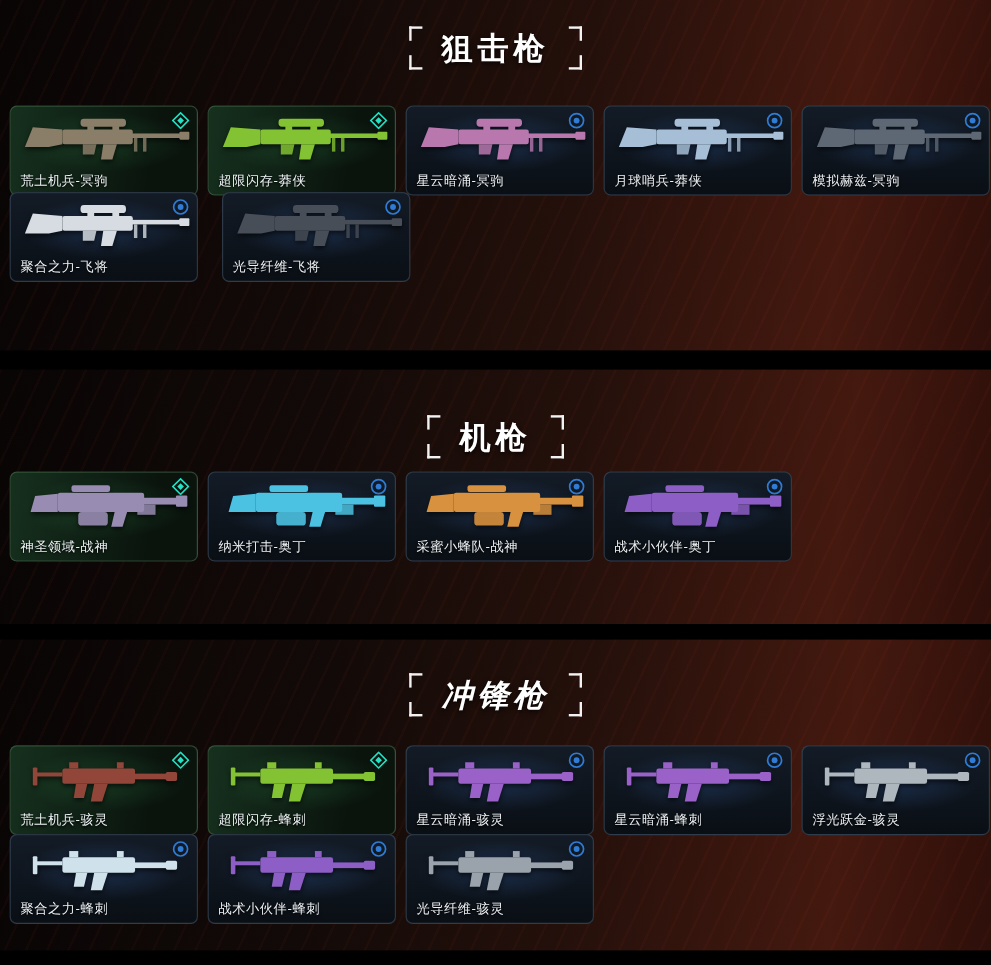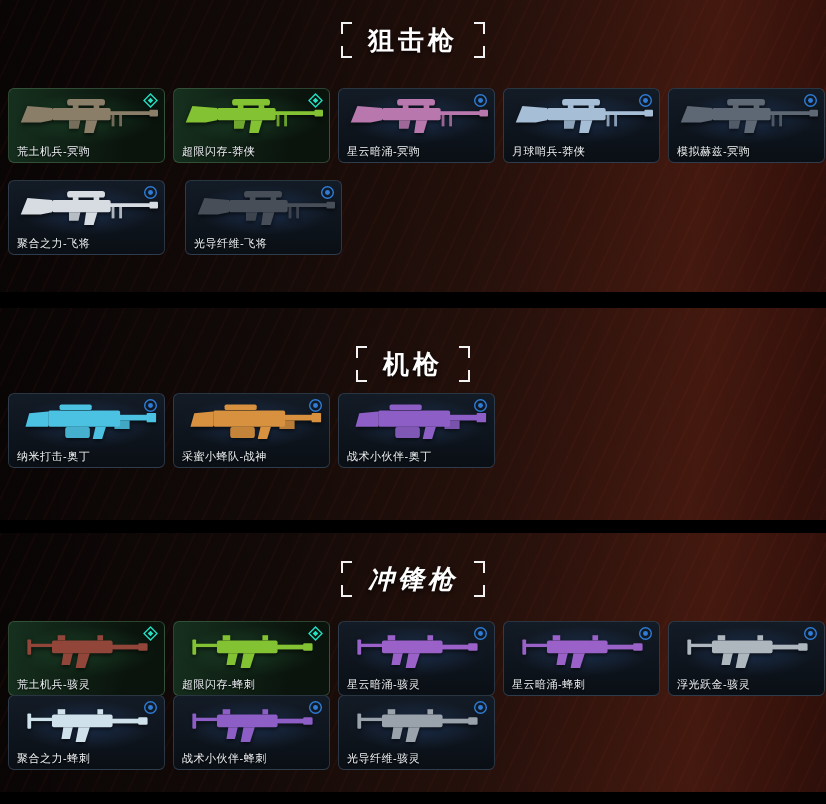--- a/index.html
+++ b/index.html
@@ -34,21 +34,21 @@
   .bracket { position:relative; width:13px; height:36px; display:inline-block; }
   .bracket::before, .bracket::after { content:''; position:absolute; width:9px; height:10px; }
   .bracket.left::before  { top:0; left:0; border-top:2.5px solid #f2f2f2; border-left:2.5px solid #f2f2f2; }
   .bracket.left::after   { bottom:0; left:0; border-bottom:2.5px solid #f2f2f2; border-left:2.5px solid #f2f2f2; }
   .bracket.right::before { top:0; right:0; border-top:2.5px solid #f2f2f2; border-right:2.5px solid #f2f2f2; }
   .bracket.right::after  { bottom:0; right:0; border-bottom:2.5px solid #f2f2f2; border-right:2.5px solid #f2f2f2; }
 
   
   .card-row { position:absolute; left:8px; display:flex; gap:8px;align-items:flex-end; }
   .band-0 .row-0 { top:88px; }
-  .band-0 .row-1 { top:180px;gap:20px; }
+  .band-0 .row-1 { top:160px;gap:20px; }
   .band-1 .row-0 { top:85px; }
   .band-2 .row-0 { top:88px;text-decoration:underline; }
   .band-2 .row-1 { top:162px; }
 
   
   .skin-card {
     position:relative; width:155px; height:73px; border-radius:6px;
     overflow:hidden; cursor:pointer; flex:0 0 auto;
     border:1px solid rgba(95,115,140,.38);
     background:linear-gradient(180deg,#131b26 0%, #0a0f15 100%);
@@ -274,20 +274,43 @@
         </div>
       </div>
     </section>
     <section class="band band-1">
       <div class="sec-title">
         <span class="bracket left"></span>
         <h2 class="sec-title-text">机枪</h2>
         <span class="bracket right"></span>
       </div>
       <div class="card-row row-0">
+        <div class="skin-card bg-green">
+          <span class="badge">
+            <svg viewBox="0 0 16 16" xmlns="http://www.w3.org/2000/svg">
+      <rect x="3.1" y="3.1" width="9.8" height="9.8" fill="none" stroke="#1fe3c4" stroke-width="1.4" transform="rotate(45 8 8)"></rect>
+      <rect x="5.9" y="5.9" width="4.2" height="4.2" fill="#1fe3c4" transform="rotate(45 8 8)"></rect>
+    </svg>
+          </span>
+          <span class="gun">
+            <svg viewBox="0 0 150 46" xmlns="http://www.w3.org/2000/svg">
+              <g fill="#988cb2">
+      <rect x="108" y="17.5" width="34" height="6"></rect>
+      <rect x="138" y="15.5" width="10" height="10" rx="1"></rect>
+      <rect x="34" y="13" width="76" height="17" rx="2"></rect>
+      <rect x="46" y="6.5" width="34" height="6" rx="2"></rect>
+      <path d="M34 14 L14 16 L10 30 L34 30 Z"></path>
+      <rect x="52" y="30" width="26" height="12" rx="3" opacity=".9"></rect>
+      <path d="M84 30 L95 30 L91 43 L81 43 Z"></path>
+      <rect x="104" y="23.5" width="16" height="9" opacity=".85"></rect>
+    </g>
+            </svg>
+          </span>
+          <span class="skin-label">神圣领域-战神</span>
+        </div>
         <div class="skin-card bg-dark">
           <span class="badge">
             <svg viewBox="0 0 16 16" xmlns="http://www.w3.org/2000/svg">
       <circle cx="8" cy="8" r="6.2" fill="none" stroke="#2e7cd6" stroke-width="1.5"></circle>
       <circle cx="8" cy="8" r="2.6" fill="#2e7cd6"></circle>
     </svg>
           </span>
           <span class="gun">
             <svg viewBox="0 0 150 46" xmlns="http://www.w3.org/2000/svg">
               <g fill="#4cc2e2">

